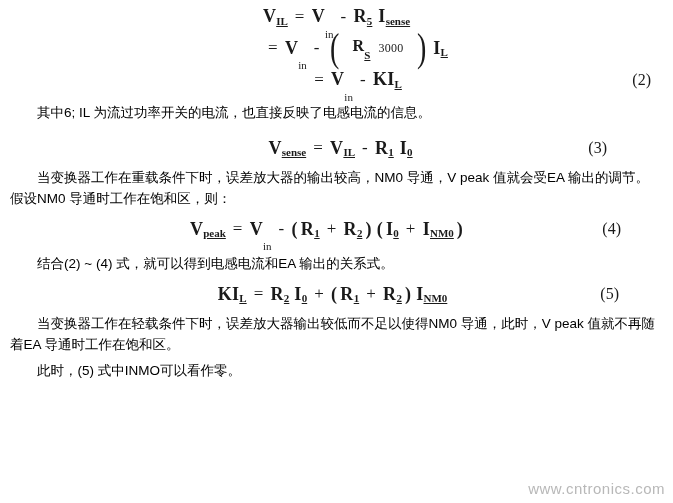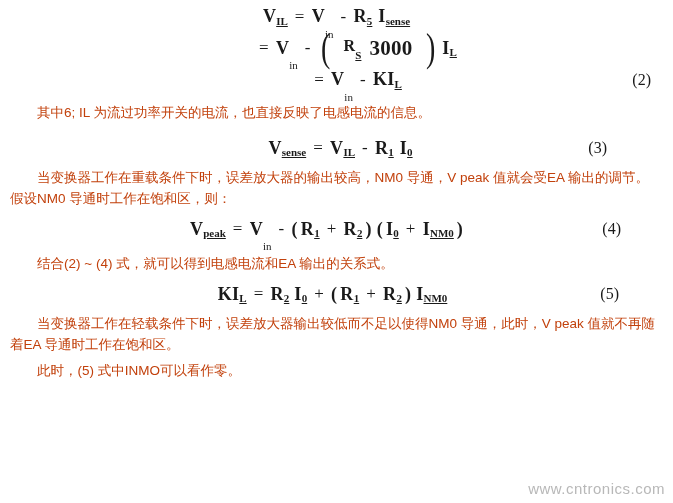--- a/index.html
+++ b/index.html
@@ -68,21 +68,21 @@
   
   .frac {
     display: inline-flex;
     flex-direction: row;
     align-items: center;
     justify-content: center;
     margin: 0 6px;
     line-height: 1.05;
   }
   .frac .num { font-weight: bold; font-size: 16px; padding: 0 4px; }
-  .frac .den { font-weight: bold; font-size: 21px; padding: 0 4px; }
+  .frac .den { font-weight: normal; font-size: 12px; padding: 0 4px; }
   .frac .bar {
     width: 100%;
     border-top: 1.5px solid #1a1a1a;
     margin: 1px 0;
   }
   .bigparen {
     font-size: 40px;
     font-weight: 300;
     line-height: 0.8;
     transform: scaleX(0.7);
@@ -90,21 +90,21 @@
     margin: 0 1px;
   }
 
   
   p.body-text {
     margin: 0;
     font-size: 13.5px;
     line-height: 1.55;
     text-indent: 2em;
     font-family: "Liberation Sans", sans-serif;
-    color: #c2410c;
+    color: #000000;
   }
   .gap-s { height: 5px; }
   .gap-m { height: 9px; }
   .gap-l { height: 13px; }
 
   .watermark {
     position: absolute;
     right: 8px;
     bottom: 6px;
     font-family: "Liberation Sans", sans-serif;

